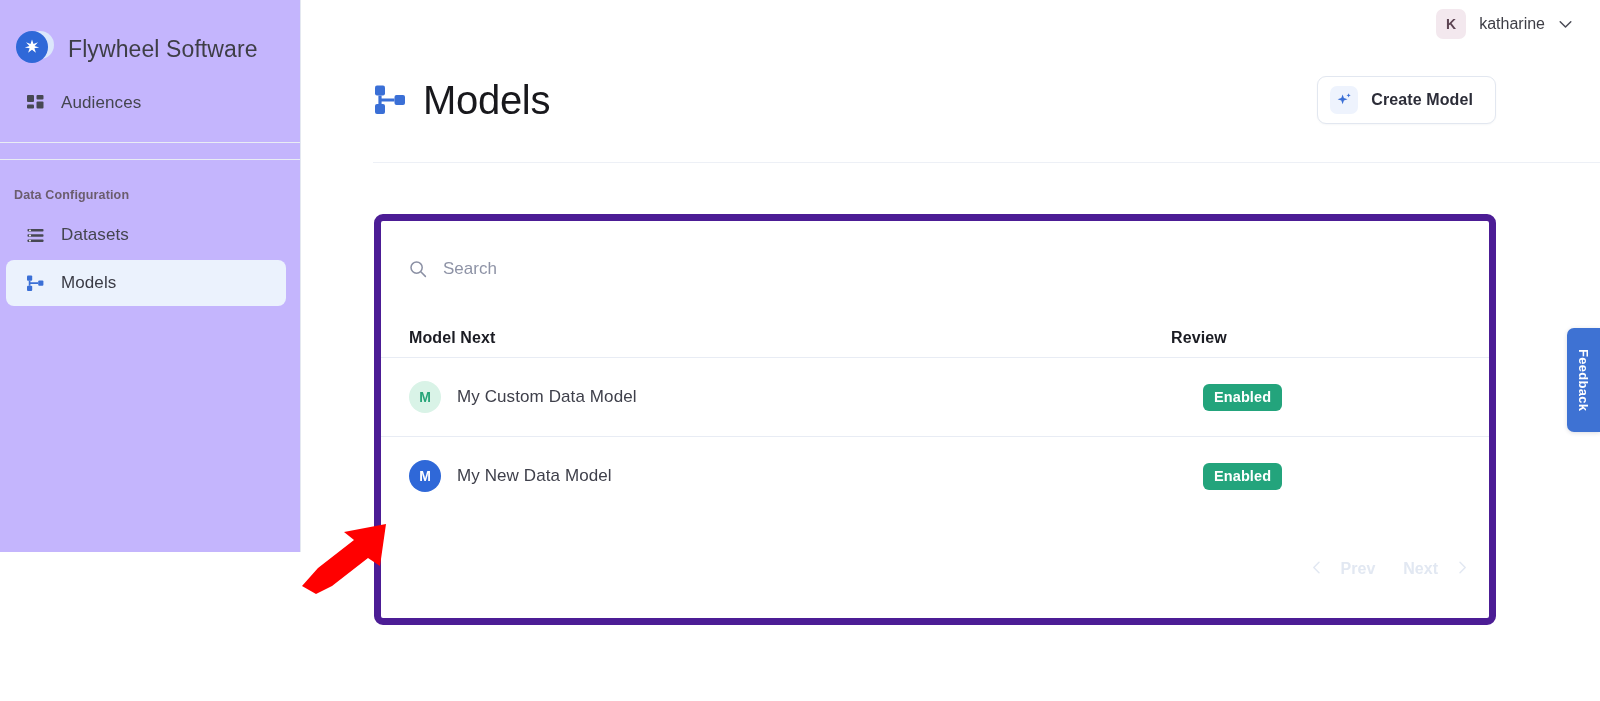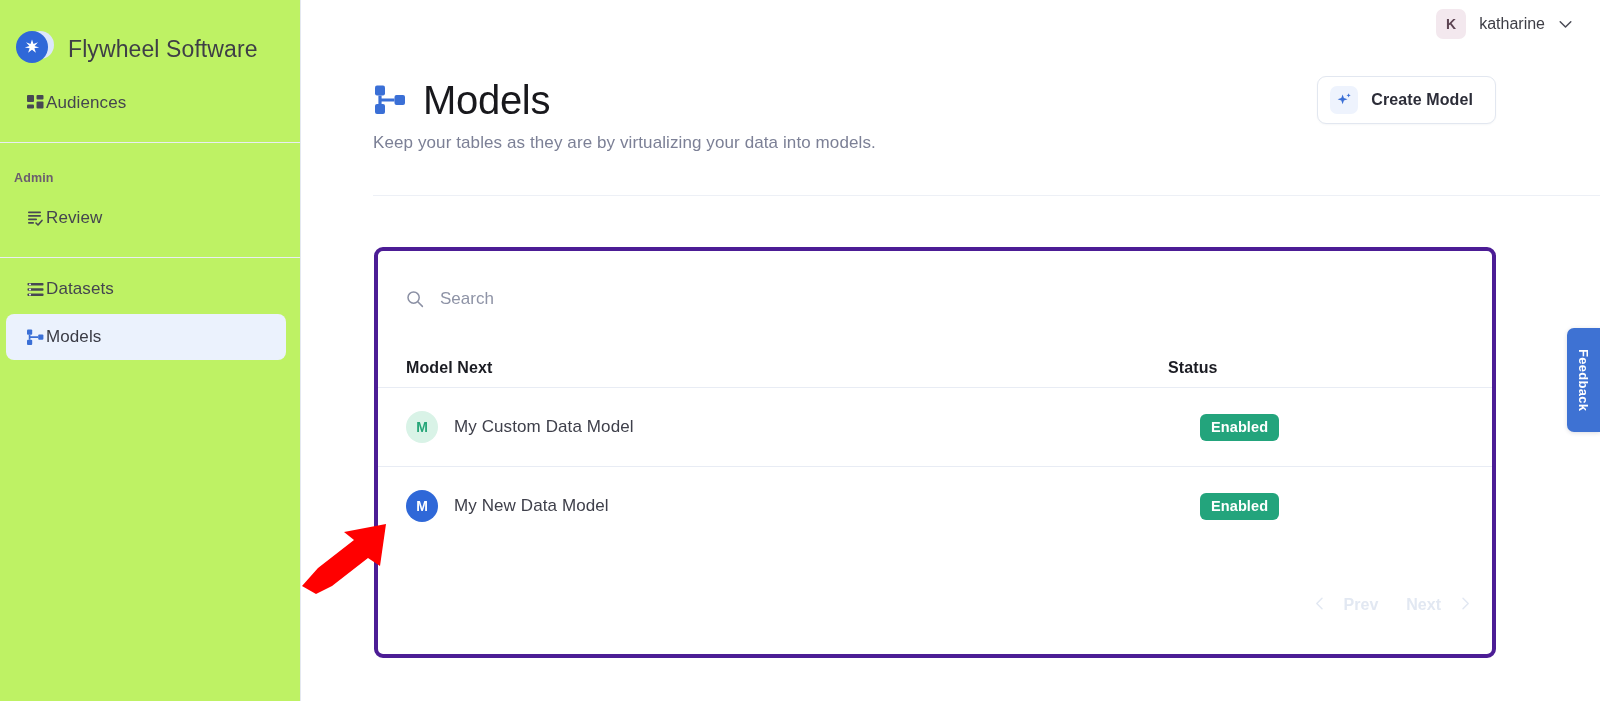--- a/index.html
+++ b/index.html
@@ -6,22 +6,22 @@
   html, body {
     width: 1600px; height: 701px;
     background: #ffffff;
     font-family: "Liberation Sans", sans-serif;
     overflow: hidden;
   }
   .app { position: relative; width: 1600px; height: 701px; display: flex; }
 
   
   .sidebar {
-    width: 301px; height: 701px;
-    background: #bef264;
+    width: 301px; height: 552px;
+    background: #c4b5fd;
     border-right: 1px solid #E4E8F0;
     flex: 0 0 301px;
     position: relative;
   }
   .brand {
     display: flex; align-items: center;
     gap: 14px;
     padding: 26px 0 0 16px;
     height: 72px;
   }
@@ -42,21 +42,21 @@
     font-weight: 400; white-space: nowrap;
   }
 
   .nav-section { padding-top: 6px; }
   .nav-divider { height: 1px; background: #E9EDF4; margin: 16px 0 0 0; }
   .section-label {
     font-size: 12.5px; font-weight: 700; color: #6B5D6E;
     padding: 22px 0 8px 14px; letter-spacing: 0.15px;
   }
   .nav-item {
-    display: flex; align-items: center; 
+    display: flex; align-items: center; gap: 15px;
     height: 46px; margin: 2px 14px 2px 6px;
     padding-left: 18px; border-radius: 8px;
     cursor: pointer;
   }
   .nav-item .nav-label {
     font-size: 17px; color: #44454F; font-weight: 400; letter-spacing: 0.1px;
   }
   .nav-item.active { background: #EBF2FD; }
   .nav-item.active .nav-label { color: #3A3B45; }
   .nav-ico { width: 22px; height: 22px; flex: 0 0 22px; display:flex; align-items:center; justify-content:center;}
@@ -98,21 +98,21 @@
   .create-ico {
     width: 28px; height: 28px; border-radius: 7px; background: #EEF3FD;
     display:flex; align-items:center; justify-content:center; flex:0 0 28px;
   }
   .create-label { font-size: 16px; font-weight: 700; color: #2C2D38; letter-spacing: 0.1px;}
 
   .head-rule { height: 1px; background: #EDF0F6; margin-top: 42px; }
 
   .card {
     margin: 51px 104px 0 73px;
-    border: 4px solid #4c1d95; border-radius: 9px;
+    border: 7px solid #4c1d95; border-radius: 9px;
     background: #ffffff; height: 411px; position: relative;
   }
   .search-row { display: flex; align-items: center; gap: 16px; padding: 38px 0 0 28px; }
   .search-ico { width: 18px; height: 18px; flex: 0 0 18px; display:flex;}
   .search-input {
     border: none; outline: none; background: transparent;
     font-family: "Liberation Sans", sans-serif;
     font-size: 17px; color: #3E3E46; width: 420px;
   }
   .search-input::placeholder { color: #8E93A6; }
@@ -191,40 +191,25 @@
           </svg>
         </span>
         <span class="nav-label">Audiences</span>
       </div>
 
 
     </div>
 
     <div class="nav-divider"></div>
 
+
+    <div class="nav-divider"></div>
+
     <div class="nav-section">
-      <div class="section-label">Admin</div>
-
-      <div class="nav-item">
-        <span class="nav-ico">
-          <svg width="19" height="19" viewBox="0 0 19 19" aria-hidden="true">
-            <rect x="2" y="2.5" width="13" height="1.8" rx="0.8" fill="#474853"></rect>
-            <rect x="2" y="6" width="13" height="1.8" rx="0.8" fill="#474853"></rect>
-            <rect x="2" y="9.5" width="9" height="1.8" rx="0.8" fill="#474853"></rect>
-            <rect x="2" y="13" width="6" height="1.8" rx="0.8" fill="#474853"></rect>
-            <path d="M10 14 L12 16 L16 11.4" stroke="#474853" stroke-width="1.6" fill="none" stroke-linecap="round" stroke-linejoin="round"></path>
-          </svg>
-        </span>
-        <span class="nav-label">Review</span>
-      </div>
-    </div>
-
-    <div class="nav-divider"></div>
-
-    <div class="nav-section">
+      <div class="section-label">Data Configuration</div>
 
       <div class="nav-item">
         <span class="nav-ico">
           <svg width="19" height="19" viewBox="0 0 19 19" aria-hidden="true">
             <rect x="1.5" y="3" width="16" height="2.6" rx="0.8" fill="#474853"></rect>
             <rect x="1.5" y="8.2" width="16" height="2.6" rx="0.8" fill="#474853"></rect>
             <rect x="1.5" y="13.4" width="16" height="2.6" rx="0.8" fill="#474853"></rect>
             <circle cx="4" cy="4.3" r="0.9" fill="#ffffff"></circle>
             <circle cx="4" cy="9.5" r="0.9" fill="#ffffff"></circle>
             <circle cx="4" cy="14.7" r="0.9" fill="#ffffff"></circle>
@@ -266,21 +251,20 @@
         <span class="title-icon">
           <svg width="34" height="34" viewBox="0 0 34 34" aria-hidden="true">
             <rect x="2" y="2.5" width="10" height="10" rx="2" fill="#3A6FD6"></rect>
             <rect x="2" y="21" width="10" height="10" rx="2" fill="#3A6FD6"></rect>
             <rect x="21.5" y="12" width="10.5" height="10" rx="2" fill="#3A6FD6"></rect>
             <path d="M7 12.5 L7 21 M7 17 L21.5 17" stroke="#3A6FD6" stroke-width="3.2"></path>
           </svg>
         </span>
         <h1 class="page-title">Models</h1>
       </div>
-      <div class="page-sub">Keep your tables as they are by virtualizing your data into models.</div>
 
       <button class="create-btn">
         <span class="create-ico">
           <svg width="18" height="18" viewBox="0 0 18 18" aria-hidden="true">
             <path d="M7.6 3.4 L8.9 7.0 L12.6 8.3 L8.9 9.6 L7.6 13.3 L6.3 9.6 L2.6 8.3 L6.3 7.0 Z" fill="#3A6FD6"></path>
             <path d="M13.6 2.2 L14.2 3.7 L15.7 4.3 L14.2 4.9 L13.6 6.4 L13.0 4.9 L11.5 4.3 L13.0 3.7 Z" fill="#3A6FD6"></path>
           </svg>
         </span>
         <span class="create-label">Create Model</span>
       </button>
@@ -295,21 +279,21 @@
           <svg width="18" height="18" viewBox="0 0 18 18" aria-hidden="true">
             <circle cx="7.6" cy="7.6" r="5.6" stroke="#8B90A4" stroke-width="1.5" fill="none"></circle>
             <path d="M11.8 11.8 L16.4 16.4" stroke="#8B90A4" stroke-width="1.5" stroke-linecap="round"></path>
           </svg>
         </span>
         <input class="search-input" type="text" placeholder="Search" style="">
       </div>
 
       <div class="thead">
         <div class="th col-name">Model Next</div>
-        <div class="th col-status">Status</div>
+        <div class="th col-status">Review</div>
       </div>
 
       <div class="row-sep"></div>
 
       <div class="trow">
         <div class="cell-name">
           <span class="rav" style="background:#D9F3E7;color:#25A578">M</span>
           <span class="model-name">My Custom Data Model</span>
         </div>
         <div class="cell-status">

